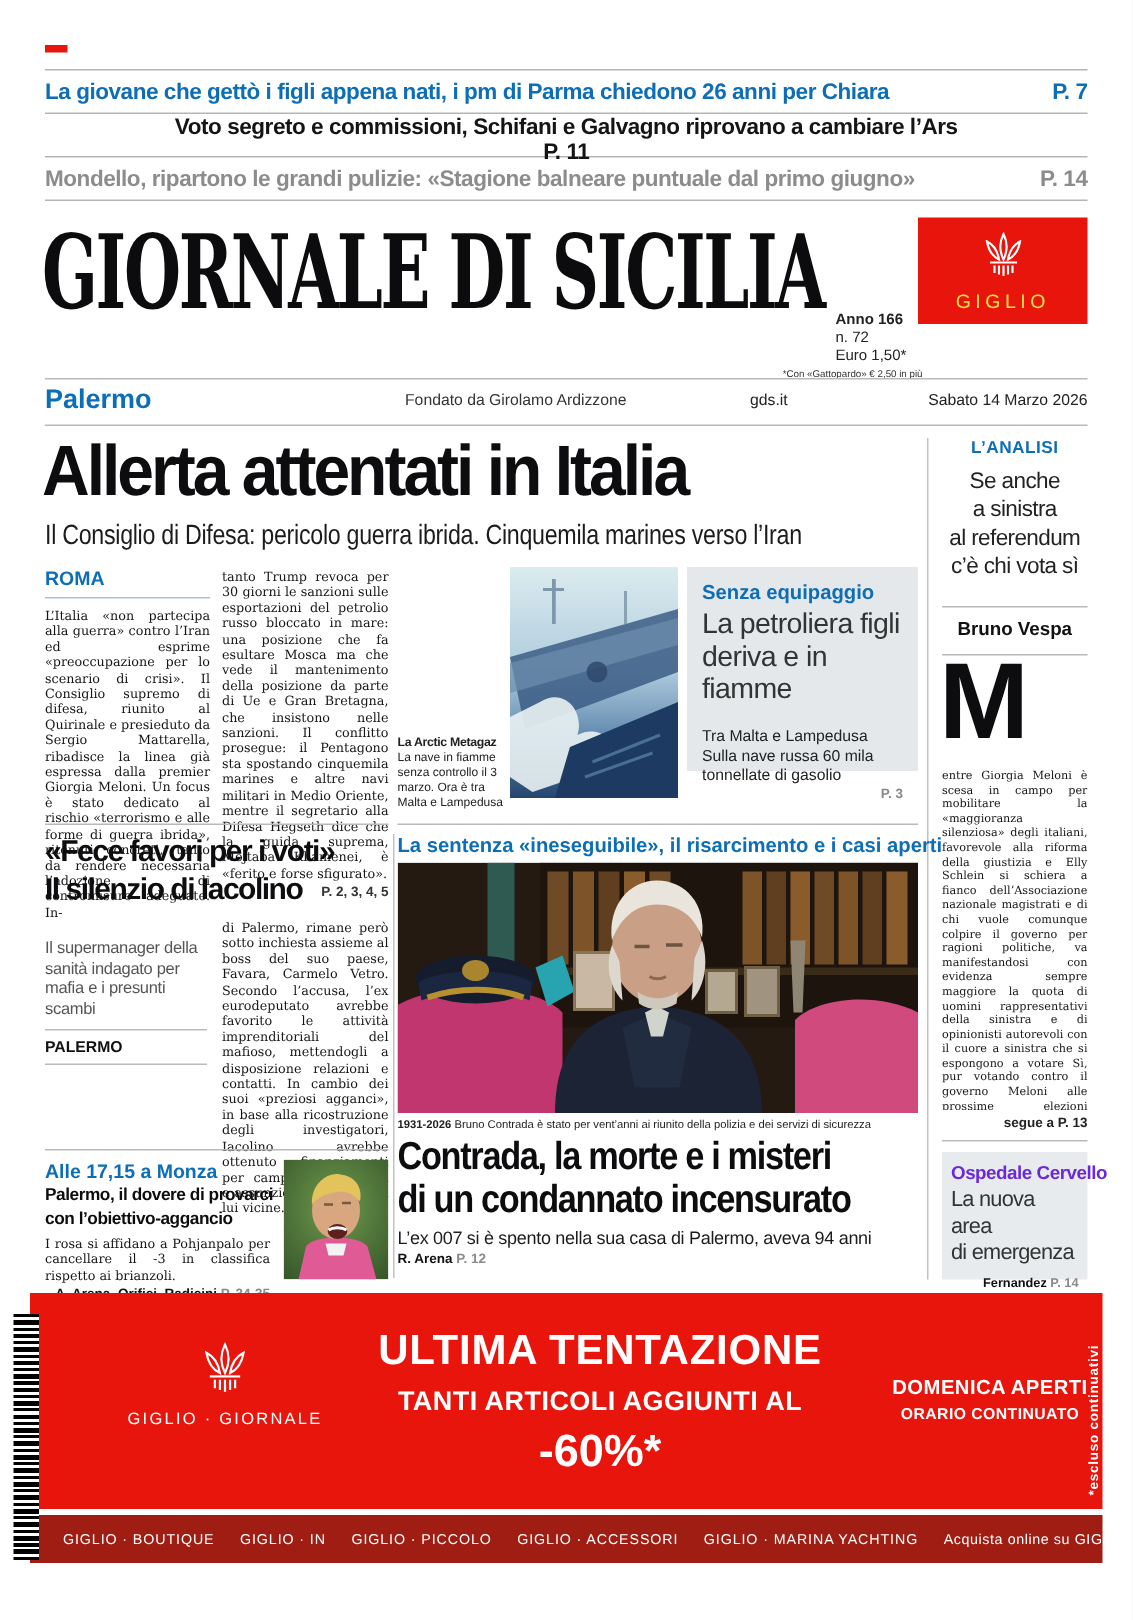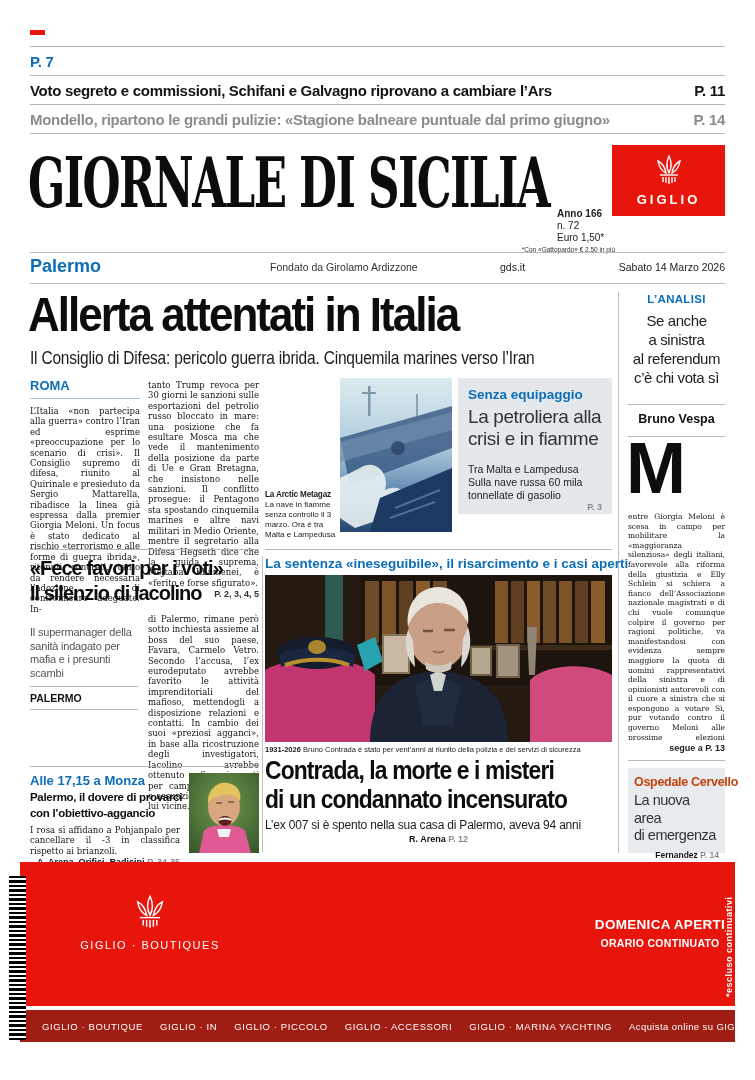--- a/index.html
+++ b/index.html
@@ -12,30 +12,30 @@
 
   
   .topmark{left:30px;top:30px;width:15px;height:5px;background:#e8150d;}
 
   
   .topbar{left:30px;top:46px;width:695px;}
   .topbar .row{display:flex;justify-content:space-between;align-items:center;
                height:28px;border-top:1px solid #b5b5b5;font-weight:bold;font-size:15px;letter-spacing:-0.3px;}
   .topbar .row:last-child{border-bottom:1px solid #b5b5b5;}
   .tb-blue{color:#0d6eb8;}
-  .tb-black{color:#141414;}
+  .tb-black{color:#141414;flex-direction:column;}
   .tb-gray{color:#8c8c8c;}
 
   
   .mast-title{left:28px;top:142px;font-family:"DejaVu Serif",serif;font-weight:bold;
               font-size:56px;letter-spacing:-2px;white-space:nowrap;color:#0c0c0e;
               transform:scale(0.78,1.22);transform-origin:left top;}
   .giglio-box{left:612px;top:145px;width:113px;height:71px;background:#e8150d;
               display:flex;flex-direction:column;align-items:center;justify-content:center;gap:2px;}
-  .giglio-box .gl-text{color:#ffffff;font-size:13px;letter-spacing:3px;font-weight:700;}
+  .giglio-box .gl-text{color:#fde047;font-size:13px;letter-spacing:3px;font-weight:400;}
   .edition{left:557px;top:208px;font-size:10px;line-height:12px;color:#222;}
   .edition .b{font-weight:bold;}
   .ed-note{left:505px;top:246px;font-size:6.5px;color:#333;width:110px;text-align:right;}
 
   
   .dl-ruletop{left:30px;top:252px;width:695px;}
   .dl-rulebot{left:30px;top:283px;width:695px;}
   .dateline{left:30px;top:254px;width:695px;height:28px;}
   .dl-city{position:absolute;left:0;top:2px;font-size:18px;font-weight:bold;color:#0d6eb8;}
   .dl-founded{position:absolute;left:240px;top:7px;font-size:10.5px;color:#333;}
@@ -96,38 +96,38 @@
   .mz-photo{position:absolute;right:0;top:0;width:70px;height:80px;overflow:hidden;}
 
   
   .ctr-kicker{left:265px;top:556px;font-weight:bold;font-size:13.5px;color:#0d6eb8;}
   .ctr-photo{left:265px;top:575px;width:347px;height:167px;overflow:hidden;}
   .ctr-cap{left:265px;top:745px;width:347px;font-size:7.5px;color:#222;white-space:nowrap;}
   .ctr-cap .b{font-weight:bold;}
   .ctr-h{left:265px;top:756px;font-size:26px;line-height:29px;font-weight:900;letter-spacing:-1px;color:#0d0d0f;
          white-space:nowrap;transform:scale(0.88,1);transform-origin:left top;}
   .ctr-sub{left:265px;top:818px;font-size:12px;letter-spacing:-0.2px;color:#1c1c1c;white-space:nowrap;}
-  .ctr-by{left:265px;top:834px;width:347px;text-align:center;font-size:9px;font-weight:bold;}
+  .ctr-by{left:265px;top:834px;width:347px;text-align:left;font-size:9px;font-weight:bold;}
 
   
   .an{left:628px;top:293px;width:97px;text-align:center;}
   .an-kicker{font-weight:bold;font-size:11.5px;color:#0d6eb8;letter-spacing:0.3px;}
   .an-h{margin-top:6px;font-size:15px;line-height:19px;letter-spacing:-0.4px;color:#222;font-weight:400;}
   .an-rule1{left:628px;top:404px;width:97px;}
   .an-by{left:628px;top:412px;width:97px;text-align:center;font-weight:bold;font-size:12.5px;color:#111;}
   .an-rule2{left:628px;top:436px;width:97px;}
   .an-drop{left:626px;top:432px;font-size:72px;font-weight:900;color:#0d0d0f;line-height:72px;letter-spacing:-2px;}
   .an-body{left:628px;top:512px;width:97px;height:228px;overflow:hidden;
            font-family:"DejaVu Serif",serif;font-size:7.5px;line-height:9.6px;text-align:justify;color:#161616;}
   .an-segue{left:628px;top:743px;width:97px;text-align:right;font-weight:bold;font-size:9px;color:#222;}
   .an-rule3{left:628px;top:760px;width:97px;}
 
   
   .cerv{left:628px;top:768px;width:97px;height:85px;background:#e7ebee;box-sizing:border-box;padding:7px 6px;}
-  .cerv-kicker{font-weight:bold;font-size:12.5px;color:#c2410c;letter-spacing:-0.3px;white-space:nowrap;}
+  .cerv-kicker{font-weight:bold;font-size:12.5px;color:#6d28d9;letter-spacing:-0.3px;white-space:nowrap;}
   .cerv-head{margin-top:3px;font-size:14.5px;line-height:17.5px;letter-spacing:-0.5px;color:#333;font-weight:400;}
   .cerv-by{text-align:right;font-size:8.5px;font-weight:bold;margin-top:5px;}
 
   
   .ad{left:20px;top:862px;width:715px;height:144px;background:#e8150d;color:#fff;}
   .ad-left{position:absolute;left:55px;top:32px;width:150px;text-align:center;}
   .ad-brand{margin-top:5px;font-size:11px;letter-spacing:1.5px;white-space:nowrap;}
   .ad-center{position:absolute;left:190px;top:22px;width:380px;text-align:center;}
   .ad-title{font-size:28px;font-weight:bold;letter-spacing:0.5px;white-space:nowrap;}
   .ad-line2{font-size:18px;font-weight:bold;margin-top:8px;letter-spacing:0.3px;white-space:nowrap;}
@@ -150,20 +150,21 @@
 </style>
 </head>
 <body>
 
 <div class="page">
 
   <div class="abs topmark"></div>
 
   <div class="abs topbar">
     <div class="row tb-blue">
+      <span>La giovane che gettò i figli appena nati, i pm di Parma chiedono 26 anni per Chiara</span>
       <span>P. 7</span>
     </div>
     <div class="row tb-black">
       <span>Voto segreto e commissioni, Schifani e Galvagno riprovano a cambiare l’Ars</span>
       <span>P. 11</span>
     </div>
     <div class="row tb-gray">
       <span>Mondello, ripartono le grandi pulizie: «Stagione balneare puntuale dal primo giugno»</span>
       <span>P. 14</span>
     </div>
@@ -234,21 +235,21 @@
       <circle cx="58" cy="70" r="7" fill="#2c4568" opacity="0.8"></circle>
     </svg>
   </div>
   <div class="abs lead-cap">
     <div class="cap-t">La Arctic Metagaz</div>
     <div>La nave in fiamme senza controllo il 3 marzo. Ora è tra Malta e Lampedusa</div>
   </div>
 
   <div class="abs tanker">
     <div class="tk-kicker">Senza equipaggio</div>
-    <div class="tk-head">La petroliera alla crisi e in fiamme</div>
+    <div class="tk-head">La petroliera figli deriva e in fiamme</div>
     <div class="tk-text">Tra Malta e Lampedusa Sulla nave russa 60 mila tonnellate di gasolio</div>
     <div class="tk-page pageref">P. 3</div>
   </div>
 
   <div class="abs rule hl-left"></div>
   <div class="abs rule hl-mid"></div>
   <div class="abs vrule v-mid"></div>
 
   <div class="abs iac">
     <div class="iac-h">«Fece favori per i voti»</div>
@@ -391,21 +392,26 @@
     <div class="ad-left">
       <span>
         <svg width="36" height="36" viewBox="0 0 32 32" fill="none" stroke="#ffffff" stroke-width="1.3">
           <path d="M16 2 C13 8 13 13 16 19 C19 13 19 8 16 2 Z"></path>
           <path d="M5 7 C6 13 9 17 13 19 C12 13 9 9 5 7 Z"></path>
           <path d="M27 7 C26 13 23 17 19 19 C20 13 23 9 27 7 Z"></path>
           <path d="M7 21 L25 21"></path>
           <path d="M10 23 L10 28 M13 23 L13 29 M16 23 L16 30 M19 23 L19 29 M22 23 L22 28"></path>
         </svg>
       </span>
-      <div class="ad-brand">GIGLIO · BOUTIQUES</div>
+      <div class="ad-brand">GIGLIO · GIORNALE</div>
+    </div>
+    <div class="ad-center">
+      <div class="ad-title">ULTIMA TENTAZIONE</div>
+      <div class="ad-line2">TANTI ARTICOLI AGGIUNTI AL</div>
+      <div class="ad-disc">-60%*</div>
     </div>
     <div class="ad-right">
       <div class="ad-r1">DOMENICA APERTI</div>
       <div class="ad-r2">ORARIO CONTINUATO</div>
     </div>
     <div class="ad-note">*escluso continuativi</div>
   </div>
 
   <div class="abs strip">
     <span class="it">GIGLIO · BOUTIQUE</span>

